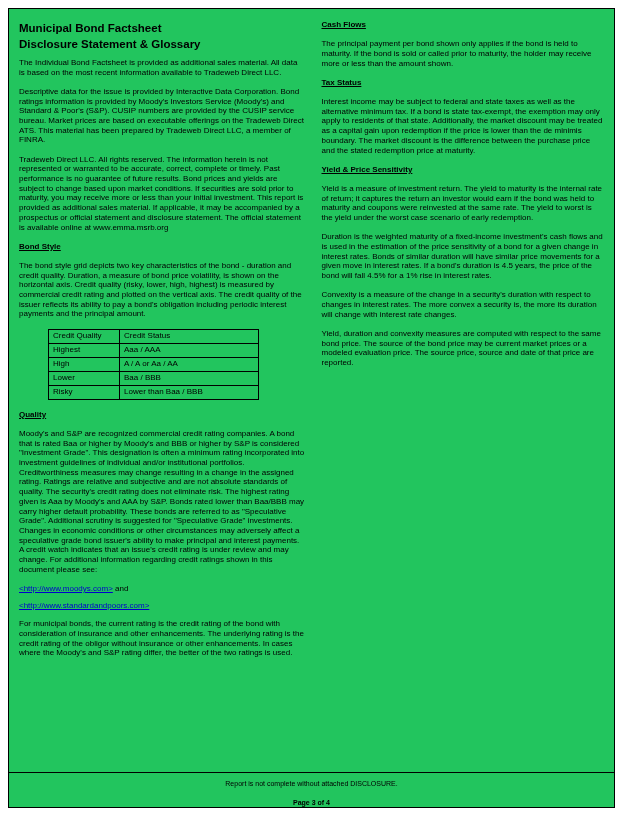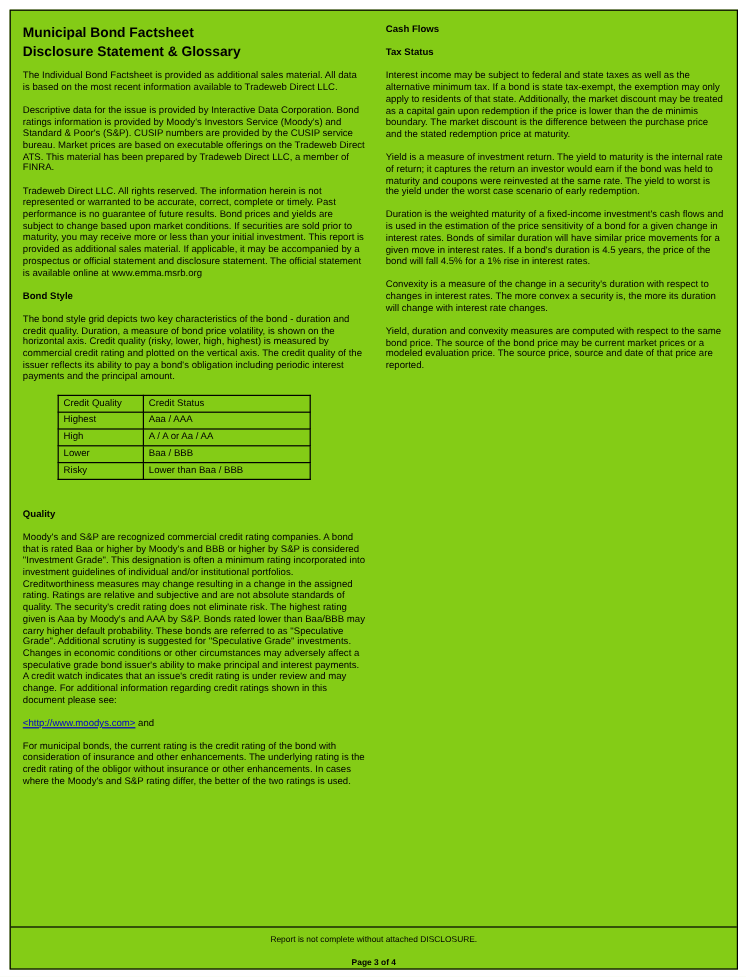--- a/index.html
+++ b/index.html
@@ -13,21 +13,21 @@
     -webkit-font-smoothing: antialiased;
   }
   .page {
     position: absolute;
     left: 8px;
     top: 8px;
     width: 607px;
     height: 800px;
     border: 1px solid #000000;
     box-sizing: border-box;
-    background: #84cc16;
+    background: #22c55e;
     display: flex;
     flex-direction: column;
   }
   .content {
     flex: 1 1 auto;
     display: flex;
     flex-direction: row;
     padding: 11px 9px 0 10px;
     overflow: hidden;
   }
@@ -44,24 +44,25 @@
     margin: 0 0 6px 0;
   }
   p.para {
     margin: 0 0 9.5px 0;
   }
   h2.sec-heading {
     font-size: 8px;
     line-height: 9.7px;
     font-weight: bold;
     margin: 0 0 9.5px 0;
+    text-decoration: underline;
   }
   table.rating-table {
     border-collapse: collapse;
-    margin: 0 0 24px 29px;
+    margin: 0 0 10px 29px;
     font-size: 8px;
     line-height: 9.5px;
     padding-left: 48px;
   }
   table.rating-table td {
     border: 1px solid #000000;
     padding: 1px 4px 2px 4px;
     height: 10px;
     vertical-align: middle;
   }
@@ -129,30 +130,33 @@
             <td class="c1">Risky</td>
             <td class="c2">Lower than Baa / BBB</td>
           </tr>
         </tbody>
       </table>
 
       <h2 class="sec-heading">Quality</h2>
       <p class="para">Moody's and S&amp;P are recognized commercial credit rating companies. A bond that is rated Baa or higher by Moody's and BBB or higher by S&amp;P is considered "Investment Grade". This designation is often a minimum rating incorporated into investment guidelines of individual and/or institutional portfolios. Creditworthiness measures may change resulting in a change in the assigned rating. Ratings are relative and subjective and are not absolute standards of quality. The security's credit rating does not eliminate risk. The highest rating given is Aaa by Moody's and AAA by S&amp;P. Bonds rated lower than Baa/BBB may carry higher default probability. These bonds are referred to as "Speculative Grade". Additional scrutiny is suggested for "Speculative Grade" investments. Changes in economic conditions or other circumstances may adversely affect a speculative grade bond issuer's ability to make principal and interest payments. A credit watch indicates that an issue's credit rating is under review and may change. For additional information regarding credit ratings shown in this document please see:</p>
 
       <p class="link-line"><a class="doc-link" href="#" style="color: rgb(0, 0, 204);">&lt;http://www.moodys.com&gt;</a><span class="joiner">  and</span></p>
+      <p class="link-line"><a class="doc-link" href="#" style="color: rgb(0, 0, 204);">&lt;http://www.standardandpoors.com&gt;</a></p>
 
       <p class="para" style="margin-top:9px;">For municipal bonds, the current rating is the credit rating of the bond with consideration of insurance and other enhancements. The underlying rating is the credit rating of the obligor without insurance or other enhancements. In cases where the Moody's and S&amp;P rating differ, the better of the two ratings is used.</p>
     </div>
 
     <div class="col right">
       <h2 class="sec-heading">Cash Flows</h2>
+      <p class="para">The principal payment per bond shown only applies if the bond is held to maturity. If the bond is sold or called prior to maturity, the holder may receive more or less than the amount shown.</p>
 
       <h2 class="sec-heading">Tax Status</h2>
       <p class="para">Interest income may be subject to federal and state taxes as well as the alternative minimum tax. If a bond is state tax-exempt, the exemption may only apply to residents of that state. Additionally, the market discount may be treated as a capital gain upon redemption if the price is lower than the de minimis boundary. The market discount is the difference between the purchase price and the stated redemption price at maturity.</p>
 
+      <h2 class="sec-heading">Yield &amp; Price Sensitivity</h2>
       <p class="para">Yield is a measure of investment return. The yield to maturity is the internal rate of return; it captures the return an investor would earn if the bond was held to maturity and coupons were reinvested at the same rate. The yield to worst is the yield under the worst case scenario of early redemption.</p>
       <p class="para">Duration is the weighted maturity of a fixed-income investment's cash flows and is used in the estimation of the price sensitivity of a bond for a given change in interest rates. Bonds of similar duration will have similar price movements for a given move in interest rates. If a bond's duration is 4.5 years, the price of the bond will fall 4.5% for a 1% rise in interest rates.</p>
       <p class="para">Convexity is a measure of the change in a security's duration with respect to changes in interest rates. The more convex a security is, the more its duration will change with interest rate changes.</p>
       <p class="para">Yield, duration and convexity measures are computed with respect to the same bond price. The source of the bond price may be current market prices or a modeled evaluation price. The source price, source and date of that price are reported.</p>
     </div>
   </div>
 
   <div class="footer">
     <div class="note">Report is not complete without attached DISCLOSURE.</div>
     <div class="pagenum">Page 3 of 4</div>

